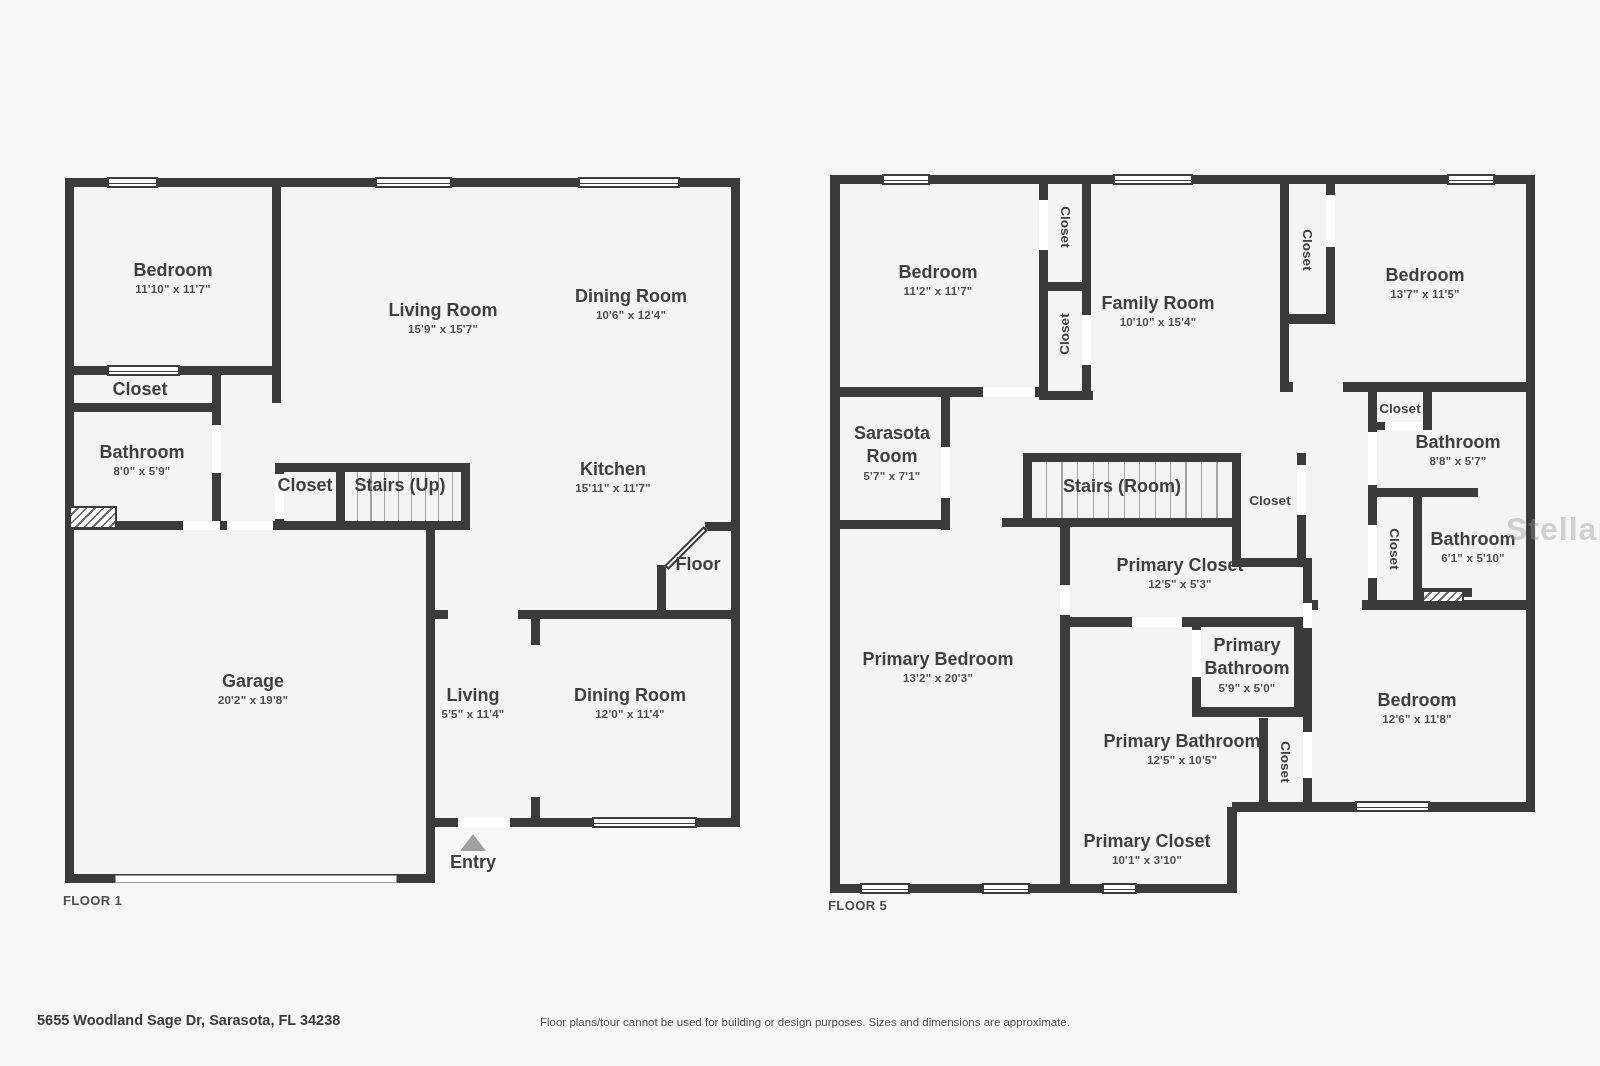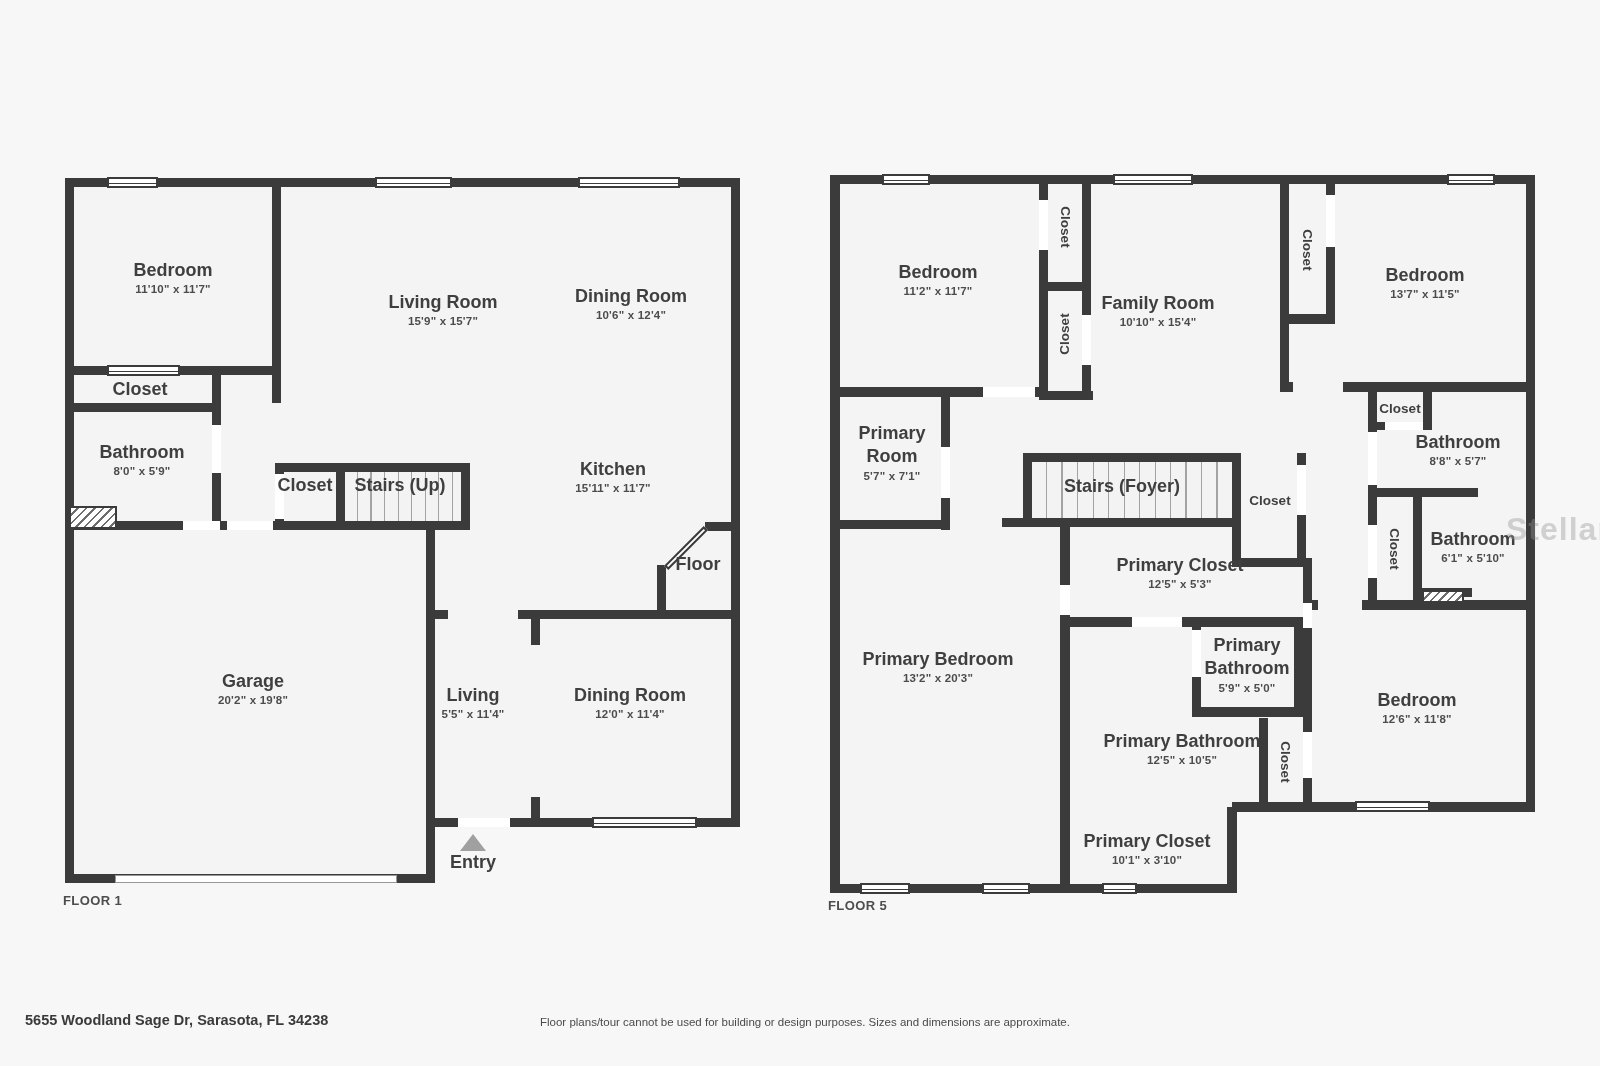--- a/index.html
+++ b/index.html
@@ -23,21 +23,21 @@
     line-height:1.3;white-space:nowrap;z-index:6;}
   .room-label .rname{display:block;font-weight:bold;font-size:18px;}
   .room-label .rname.sm{font-size:13.5px;}
   .room-label .rname.wrap{white-space:normal;}
   .room-label .rdims{display:block;font-weight:bold;font-size:11.5px;color:#4c4c4c;letter-spacing:.2px;}
   .room-label.rot90{transform:translate(-50%,-50%) rotate(90deg);}
   .room-label.rotm90{transform:translate(-50%,-50%) rotate(-90deg);}
   .entry-tri{position:absolute;width:0;height:0;border-left:13px solid transparent;
     border-right:13px solid transparent;border-bottom:17px solid #a0a0a0;z-index:6;}
   .floor-tag{position:absolute;font-weight:bold;font-size:13px;color:#4d4d4d;letter-spacing:.4px;z-index:6;}
-  .address{position:absolute;left:25px;top:1012px;font-weight:bold;font-size:14.5px;color:#3a3a3a;z-index:6;}
+  .address{position:absolute;left:37px;top:1012px;font-weight:bold;font-size:14.5px;color:#3a3a3a;z-index:6;}
   .disclaimer{position:absolute;left:540px;top:1016px;font-size:11.5px;color:#4a4a4a;z-index:6;}
   .watermark{position:absolute;left:1506px;top:511px;font-size:32px;font-weight:bold;
     color:rgba(150,150,150,0.40);letter-spacing:1px;z-index:7;}
 </style>
 </head>
 <body>
 
 <div>
 
   <div class="fill" style="left:65px;top:178px;width:675px;height:649px"></div>
@@ -81,21 +81,21 @@
   <div class="window" style="left:592px;top:817px;width:105px;height:11px"></div>
   <div class="gdoor" style="left:115px;top:875px;width:282px;height:8px"></div>
   <div class="hatch" style="left:69px;top:506px;width:48px;height:23px"></div>
   <div class="pantry-door" style="left:658px;top:545px"></div>
   <div class="entry-tri" style="left:460px;top:834px"></div>
 
   <div class="room-label" style="left:173px;top:278px">
     <span class="rname">Bedroom</span>
     <span class="rdims">11'10" x 11'7"</span>
     </div>
-  <div class="room-label" style="left:443px;top:310px">
+  <div class="room-label" style="left:443px;top:318px">
     <span class="rname">Living Room</span>
     <span class="rdims">15'9" x 15'7"</span>
     </div>
   <div class="room-label" style="left:631px;top:304px">
     <span class="rname">Dining Room</span>
     <span class="rdims">10'6" x 12'4"</span>
     </div>
   <div class="room-label" style="left:140px;top:390px">
     <span class="rname">Closet</span>
     </div>
@@ -220,25 +220,25 @@
     <span class="rdims">10'10" x 15'4"</span>
     </div>
   <div class="room-label rot90" style="left:1307px;top:250px">
     <span class="rname sm">Closet</span>
     </div>
   <div class="room-label" style="left:1425px;top:283px">
     <span class="rname">Bedroom</span>
     <span class="rdims">13'7" x 11'5"</span>
     </div>
   <div class="room-label" style="left:892px;top:453px;width:100px">
-    <span class="rname wrap">Primary Room</span>
+    <span class="rname wrap">Sarasota Room</span>
     <span class="rdims">5'7" x 7'1"</span>
     </div>
   <div class="room-label" style="left:1122px;top:487px">
-    <span class="rname">Stairs (Foyer)</span>
+    <span class="rname">Stairs (Room)</span>
     </div>
   <div class="room-label" style="left:1270px;top:501px">
     <span class="rname sm">Closet</span>
     </div>
   <div class="room-label" style="left:1400px;top:409px">
     <span class="rname sm">Closet</span>
     </div>
   <div class="room-label" style="left:1458px;top:450px">
     <span class="rname">Bathroom</span>
     <span class="rdims">8'8" x 5'7"</span>

